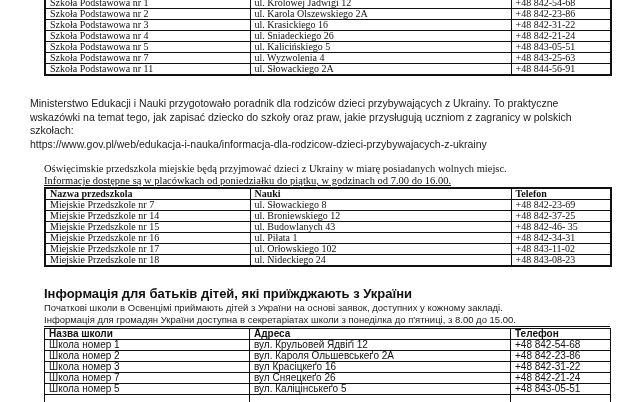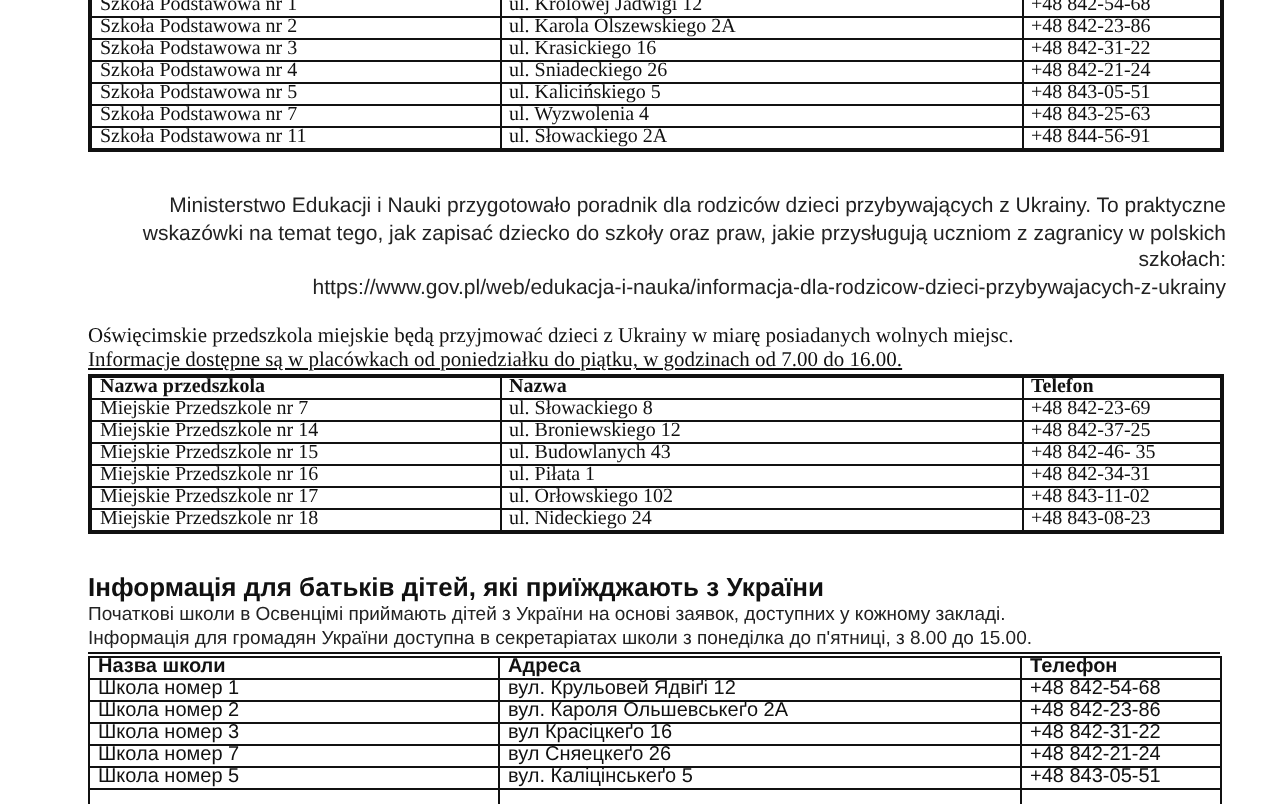--- a/index.html
+++ b/index.html
@@ -13,21 +13,21 @@
   table.grid.outer { border: 2px solid #111; }
 
   .t-serif td { font-family: "Liberation Serif", "DejaVu Serif", serif; font-size: 10px; }
   .t-sans td { font-family: "Liberation Sans", "DejaVu Sans", sans-serif; font-size: 10px; }
   tr.head td { font-weight: bold; margin-top: 46px; }
 
   #tbl-szkoly { top: -4px; }
   #tbl-przedszkola { top: 187px; }
   #tbl-ukr { top: 328px; }
 
-  .ministry { position: absolute; left: 30px; width: 583px; top: 97px; text-align: right;
+  .ministry { position: absolute; left: 30px; width: 583px; top: 97px; text-align: left;
               font-family: "Liberation Sans", "DejaVu Sans", sans-serif; font-size: 10.5px; line-height: 13.5px; color: #222; }
   .pl-info { position: absolute; left: 44px; top: 163px; font-family: "Liberation Serif", "DejaVu Serif", serif; font-size: 10.5px; line-height: 12px; color: #111; }
   .pl-info .u { text-decoration: underline; }
 
   .ua-title { position: absolute; left: 44px; top: 286px; font-family: "Liberation Sans", "DejaVu Sans", sans-serif; font-weight: bold; font-size: 13px; color: #111; }
   .ua-info { position: absolute; left: 44px; top: 302px; width: 566px; font-family: Liberation Sans, sans-serif; font-size: 9.5px; line-height: 12px; color: #222; }
   .ua-info .u { display: block; border-bottom: 1px solid #111; }
 </style>
 </head>
 <body>
@@ -91,21 +91,21 @@
 
 <table id="tbl-przedszkola" class="grid outer t-serif">
   <colgroup>
       <col class="c1">
       <col class="c2">
       <col class="c3">
     </colgroup>
   <tbody>
     <tr class="head">
       <td>Nazwa przedszkola</td>
-      <td>Nazwa</td>
+      <td>Nauki</td>
       <td>Telefon</td>
     </tr>
     <tr>
       <td>Miejskie Przedszkole nr 7</td>
       <td>ul. Słowackiego 8</td>
       <td>+48 842-23-69</td>
     </tr>
     <tr>
       <td>Miejskie Przedszkole nr 14</td>
       <td>ul. Broniewskiego 12</td>

